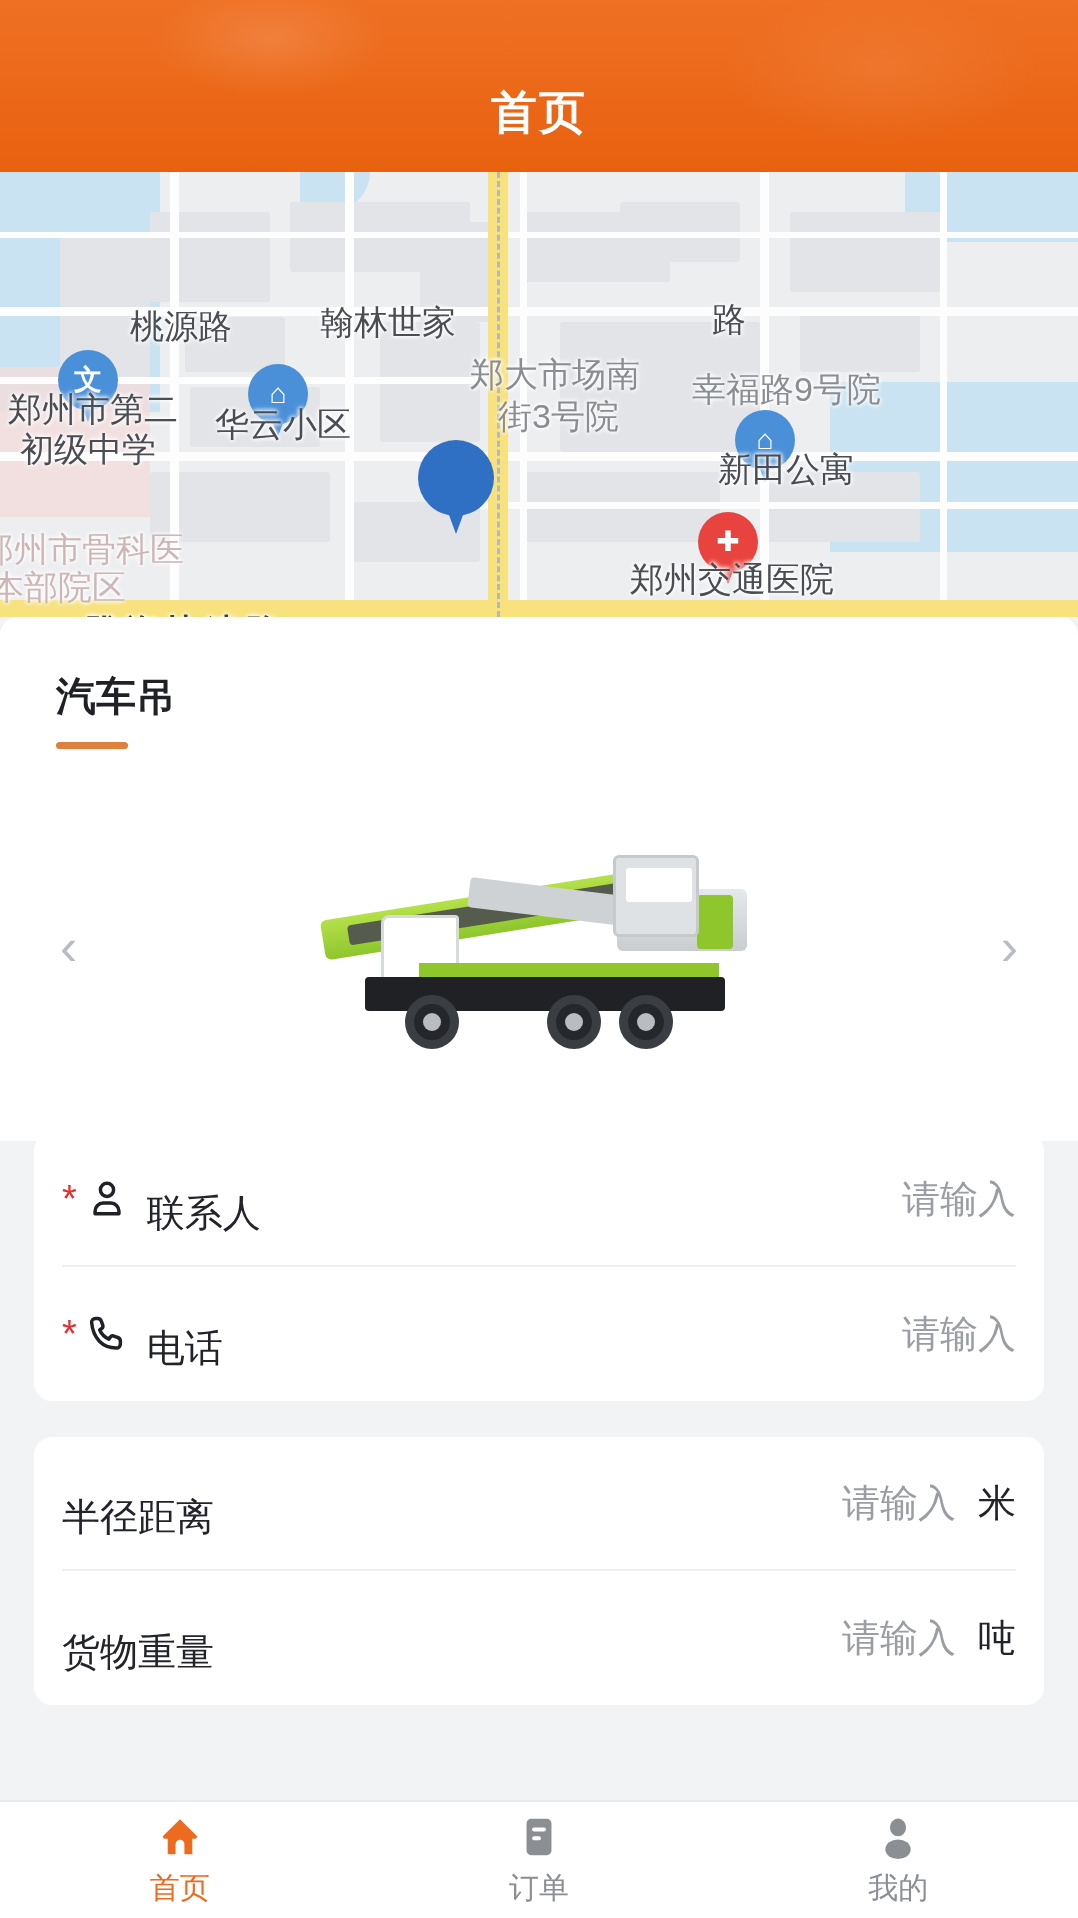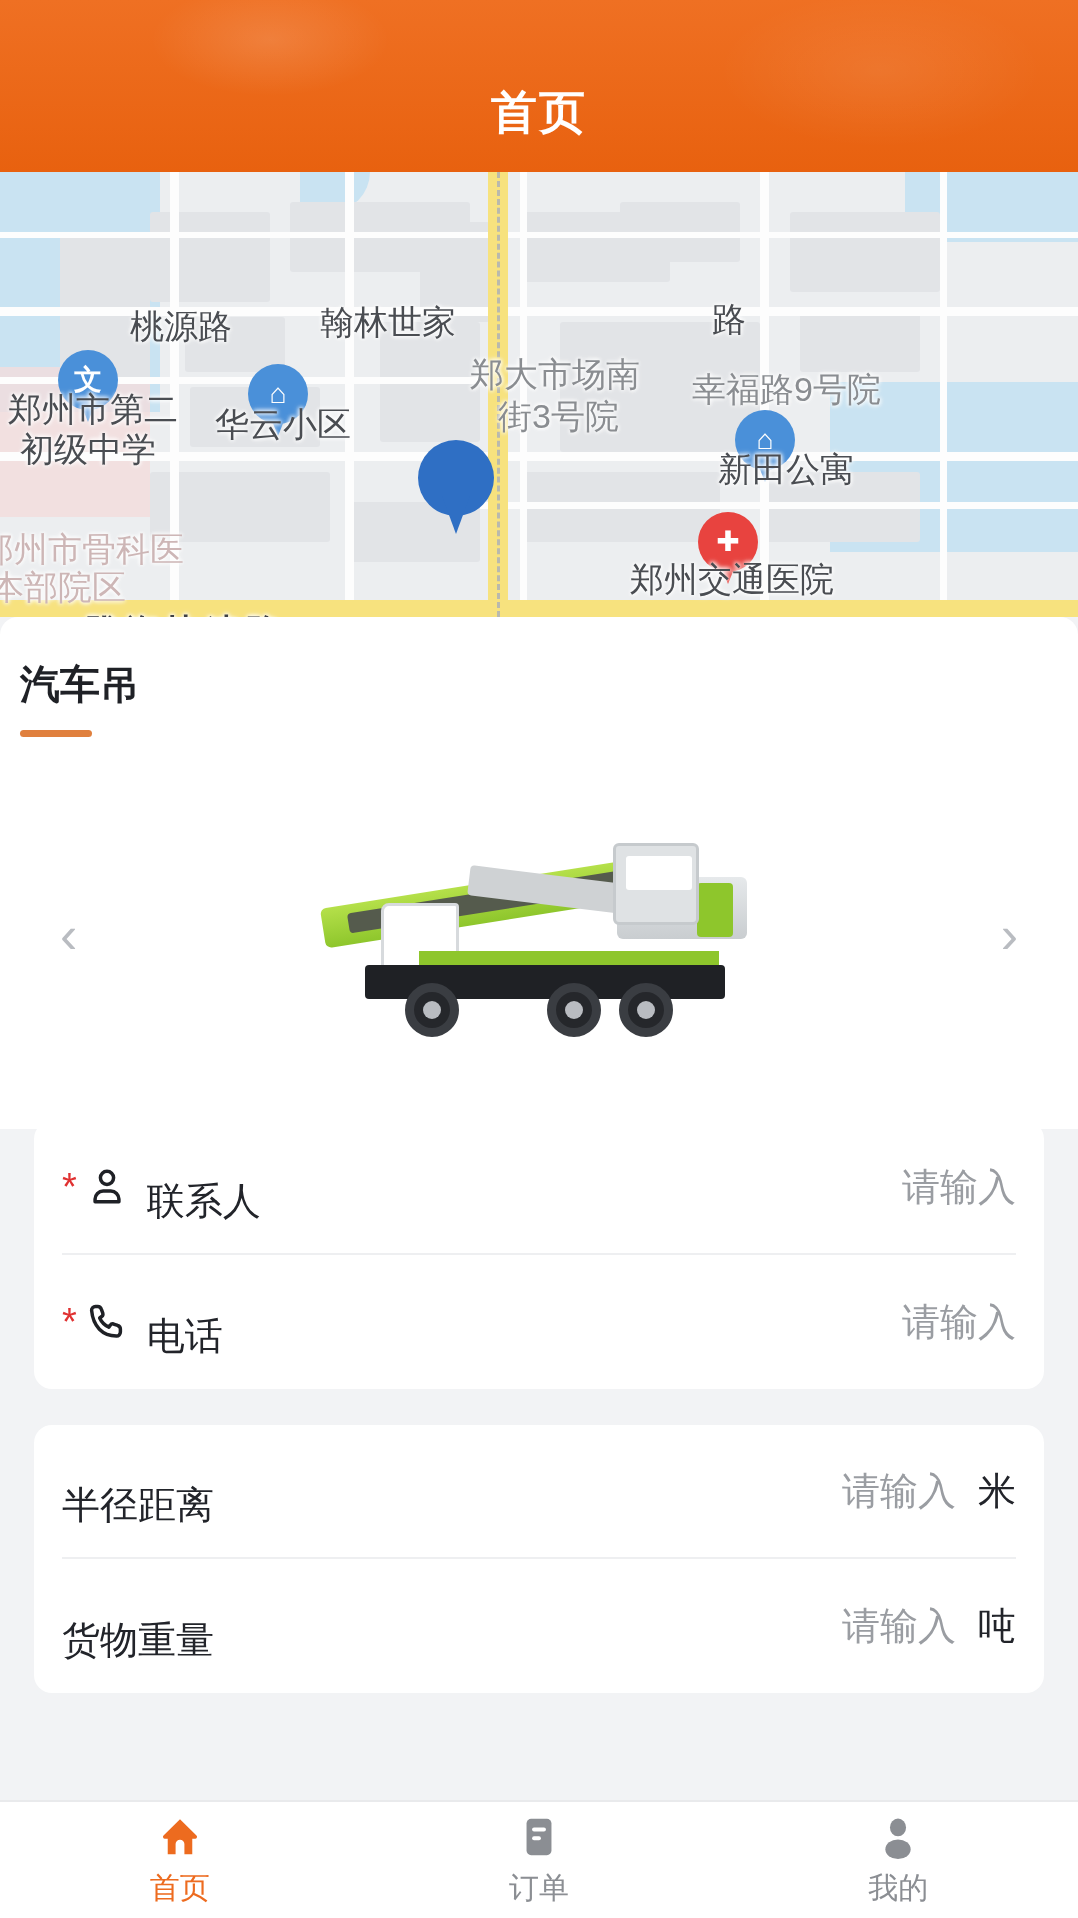--- a/index.html
+++ b/index.html
@@ -98,21 +98,21 @@
     position:absolute; top:617px; left:0; right:0; bottom:0;
     background:#f2f3f5;
     overflow:hidden;
   }
   .card-top{
     background:#fff;
     border-radius:18px 18px 0 0;
     padding:40px 0 0 0;
     margin-bottom:18px;
   }
-  .tabstrip{ padding:0 20px; }
+  .tabstrip{ padding:0 56px;margin-top:12px; }
   .tab-label{ font-size:40px; font-weight:bold; color:#1f2126; display:inline-block; }
   .tab-underline{
     width:72px; height:7px; border-radius:4px; margin-top:18px;
     background:#e0803e;
   }
 
   .carousel{
     position:relative; height:300px; display:flex; align-items:center; justify-content:center;
     margin-top:48px;
   }

